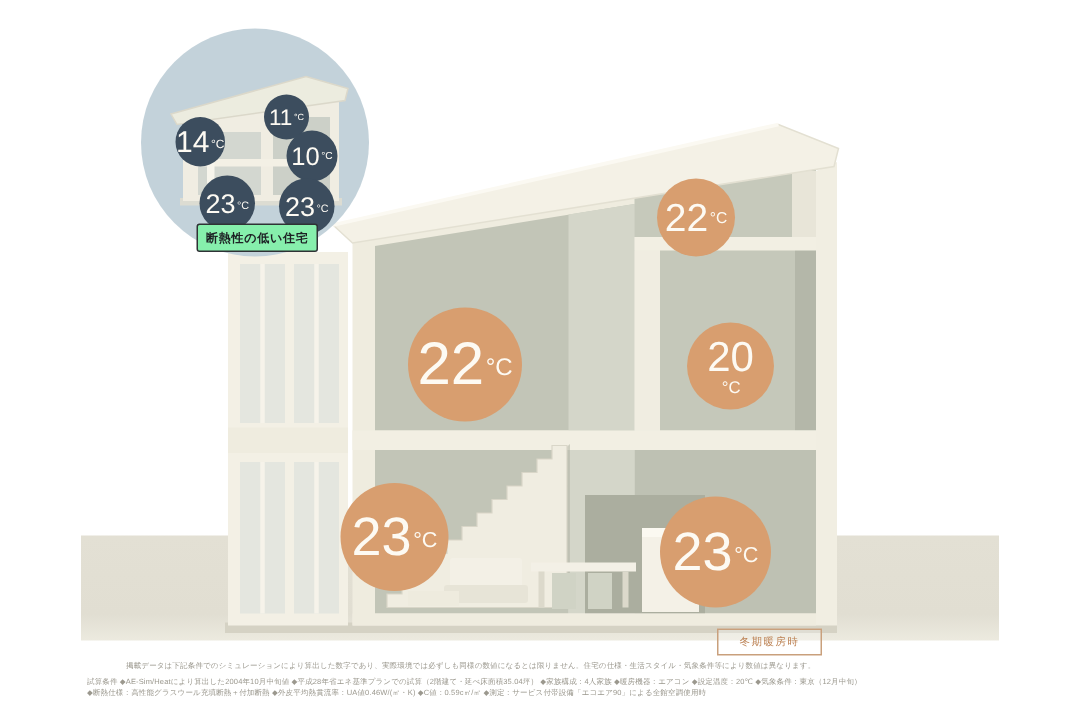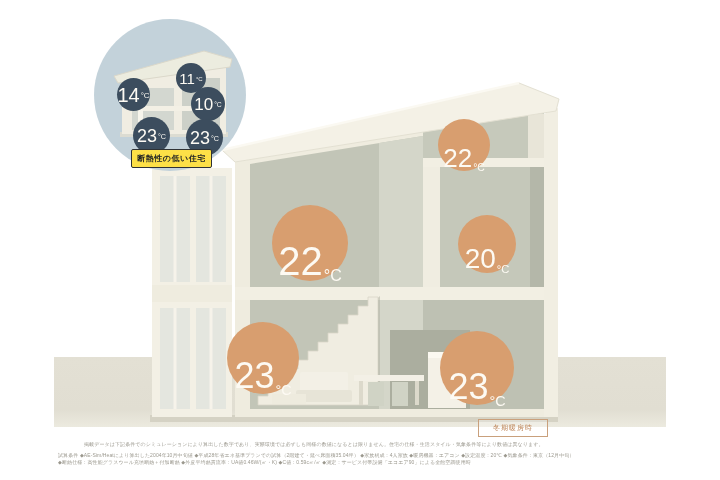--- a/index.html
+++ b/index.html
@@ -15,32 +15,32 @@
   }
   
   .temp{
     position:absolute;border-radius:50%;
     display:flex;align-items:center;justify-content:center;
     color:#fdfaf3;
     font-family:Liberation Sans, sans-serif;
     line-height:1;
     margin-top:17px;
   }
-  .temp.warm{background:var(--warm-circle,#d89e6f);align-items:flex-end;}
+  .temp.warm{background:var(--warm-circle,#d89e6f);}
   .temp.cold{background:var(--cold-circle,#3c4d5e);}
   .temp .unit{font-size:.40em;margin-left:1px;transform:translateY(.18em);display:inline-block;}
   
   .inset-circle{
     position:absolute;left:94px;top:19px;width:152px;height:152px;border-radius:50%;
     background:radial-gradient(circle at 50% 50%, var(--inset-bg,#c3d2da) 78%, rgba(195,210,218,.55) 92%, rgba(195,210,218,0) 100%);
   }
   .inset-house{position:absolute;left:108px;top:42px;}
   .inset-caption{
     position:absolute;left:131px;top:149px;width:79px;height:17px;
-    background:#fde047;border:1.5px solid #2f3235;border-radius:2px;
+    background:#86efac;border:1.5px solid #2f3235;border-radius:2px;
     display:flex;align-items:center;justify-content:center;
     font-size:8px;font-weight:bold;color:#1d2024;letter-spacing:.5px;white-space:nowrap;
   }
   
   .badge{
     position:absolute;left:478px;top:419px;width:68px;height:16px;
     border:1px solid #c9a07c;background:rgba(255,255,255,.25);
     display:flex;align-items:center;justify-content:center;
     font-size:7px;color:#bd8355;letter-spacing:1px;white-space:nowrap;
   }
@@ -121,21 +121,21 @@
   </svg>
 
   <div class="temp warm" style="left:272px;top:188px;width:76px;height:76px;font-size:40px;">
     <span>22</span>
       <span class="unit">°C</span>
   </div>
   <div class="temp warm" style="left:438px;top:102px;width:52px;height:52px;font-size:26px;">
     <span>22</span>
       <span class="unit">°C</span>
   </div>
-  <div class="temp warm" style="left:458px;top:198px;width:58px;height:58px;font-size:28px;">
+  <div class="temp warm" style="left:458px;top:198px;width:58px;height:58px;font-size:28px;flex-direction:column;">
     <span>20</span>
       <span class="unit">°C</span>
   </div>
   <div class="temp warm" style="left:227px;top:305px;width:72px;height:72px;font-size:36px;">
     <span>23</span>
       <span class="unit">°C</span>
   </div>
   <div class="temp warm" style="left:440px;top:314px;width:74px;height:74px;font-size:36px;">
     <span>23</span>
       <span class="unit">°C</span>

